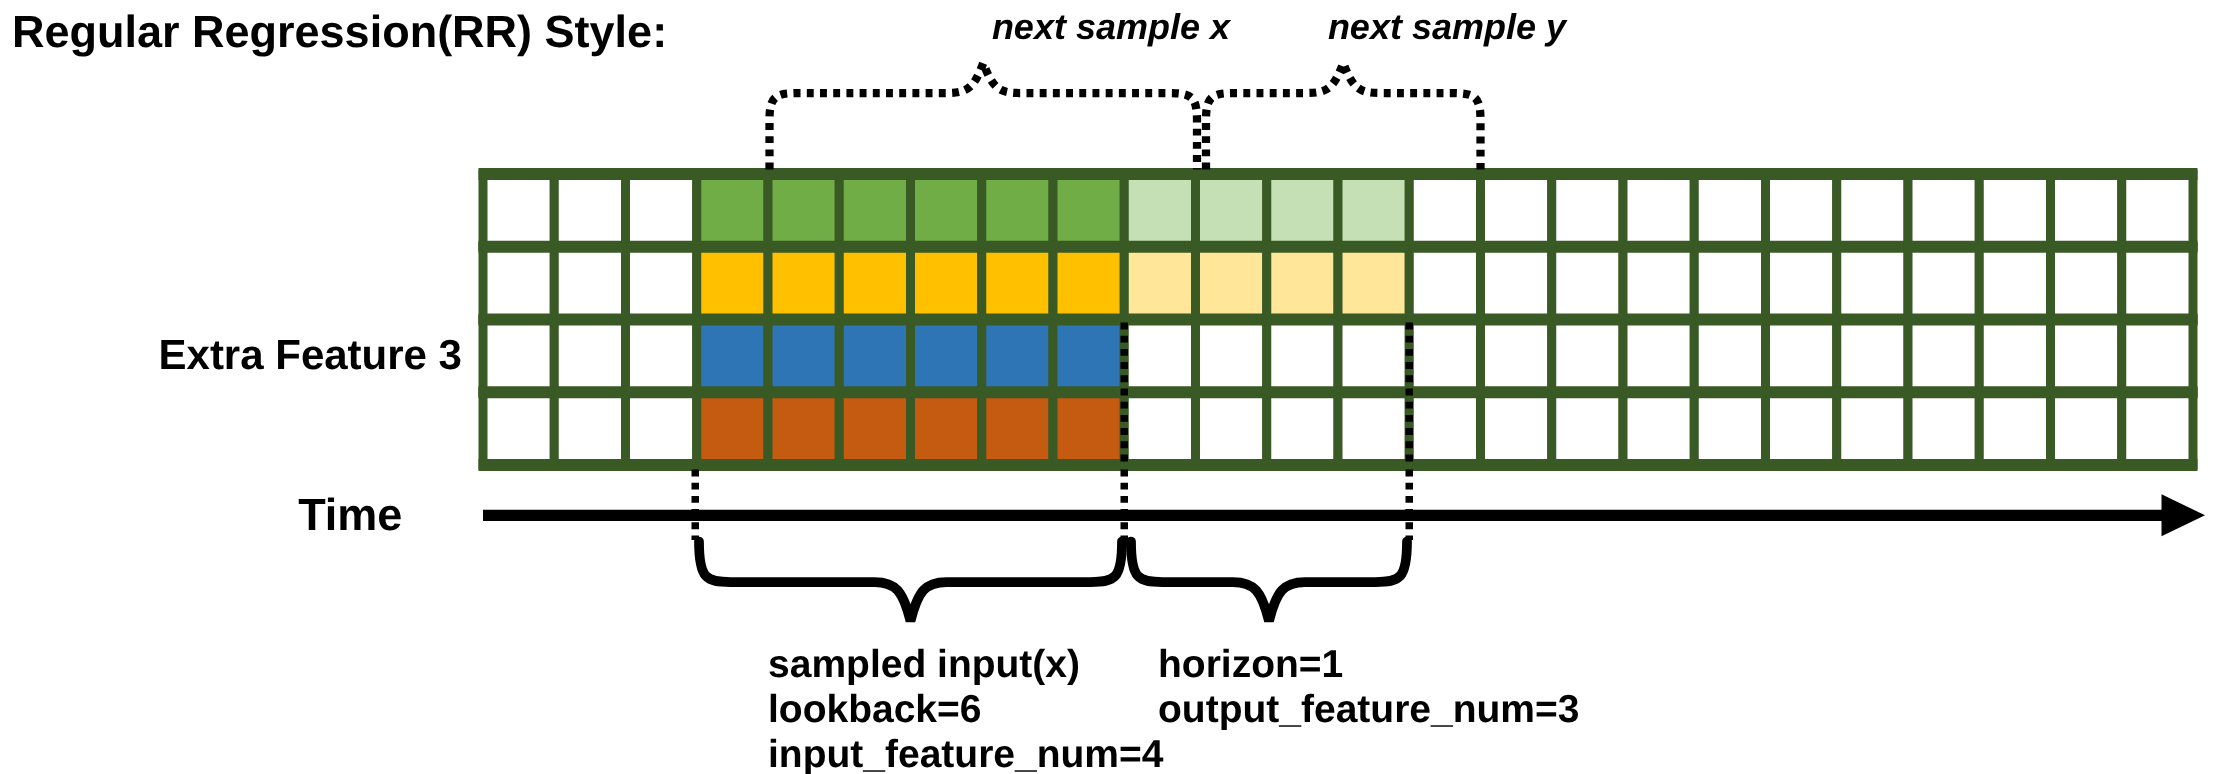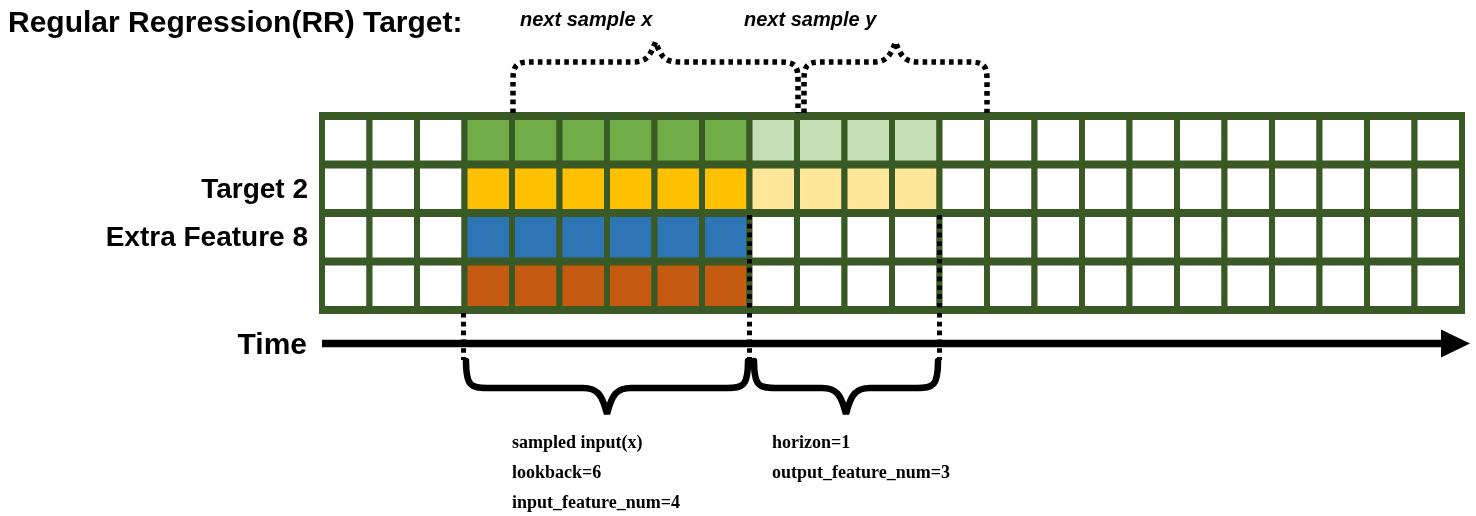--- a/index.html
+++ b/index.html
@@ -9,48 +9,47 @@
   }
   .abs{position:absolute;}
   .title{
     left:8px;top:5px;font-size:30px;font-weight:bold;letter-spacing:0px;white-space:nowrap;
   }
   .row-label{
     left:0;width:308px;text-align:right;font-size:28px;font-weight:bold;
     height:48.5px;line-height:48.5px;white-space:nowrap;
   }
   .next-label{
-    top:4px;width:300px;text-align:left;font-size:20px;line-height:30px;
+    top:4px;width:300px;text-align:right;font-size:24px;line-height:30px;
     font-style:italic;font-weight:bold;white-space:nowrap;
   }
   .time-label{
-    left:160px;top:326px;width:147px;text-align:right;
+    left:160px;top:326px;width:147px;text-align:center;
     font-size:30px;font-weight:bold;line-height:35px;
   }
   .text-block{
-    top:427px;font-size:18px;font-weight:600;line-height:30px;white-space:nowrap;font-family:Liberation Serif, serif;
+    top:427px;font-size:26px;font-weight:600;line-height:30px;white-space:nowrap;
   }
   svg{position:absolute;left:0;top:0;}
   .cell{stroke-linejoin:miter;}
   .rowline{stroke-width:8;fill:none;}
   .dotted-brace{fill:none;stroke:#000;stroke-width:5.5;stroke-dasharray:4.6 4.2;stroke-linecap:butt;}
   .dotted-line{stroke:#000;stroke-width:5;stroke-dasharray:4.6 4.2;stroke-linecap:butt;}
   .solid-brace{fill:none;stroke:#000;stroke-width:6.5;stroke-linecap:round;}
   .time-line{stroke:#000;stroke-width:7.5;}
   .time-head{fill:#000;stroke:none;}
 </style>
 </head>
 <body>
 
 <div class="canvas">
 
-  <div class="abs title">Regular Regression(RR) Target:</div>
+  <div class="abs title">Regular Regression(RR) Style:</div>
 
-  <div class="abs row-label" style="top:164.5px">Target 2</div>
-  <div class="abs row-label" style="top:213px">Extra Feature 8</div>
+  <div class="abs row-label" style="top:213px">Extra Feature 3</div>
 
   <div class="abs next-label" style="left:520px">next sample x</div>
   <div class="abs next-label" style="left:744px">next sample y</div>
 
   <div class="abs time-label">Time</div>
 
   <svg width="1476" height="516">
     <g id="grid-cells">
         <rect x="322" y="116" width="47.5" height="48.5" fill="#ffffff" stroke="#3a5a25" stroke-width="6" class="cell"></rect>
         <rect x="369.5" y="116" width="47.5" height="48.5" fill="#ffffff" stroke="#3a5a25" stroke-width="6" class="cell"></rect>

